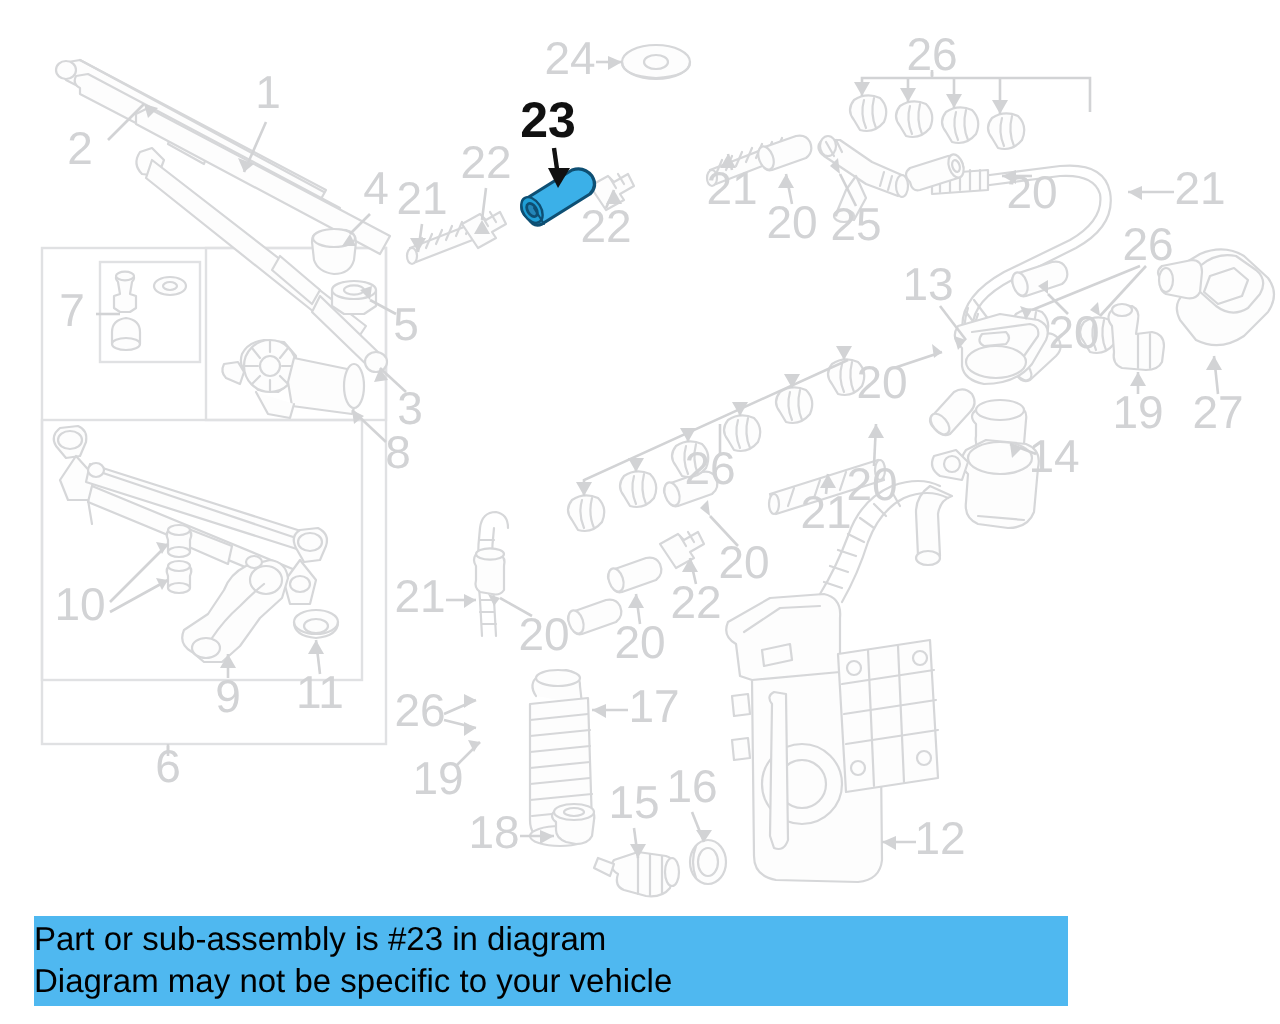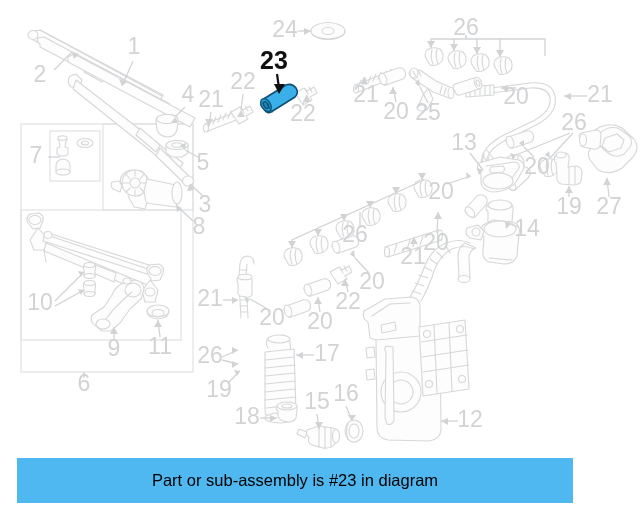--- a/index.html
+++ b/index.html
@@ -81,26 +81,25 @@
   }
   .hl-part-inner {
     fill: #1f9fd6;
     stroke: #0e4f73;
     stroke-width: 1.2;
   }
   #banner {
     position: absolute;
     left: 17px;
     top: 458px;
-    width: 556px;
+    width: 517px;
     height: 45px;
     background: #4FB8F0;
     display: flex;
-    flex-direction: row;
-    align-items: center;
+    flex-direction: column;
     justify-content: center;
     box-sizing: border-box;
   }
   #banner .banner-line {
     color: #000000;
     font-family: "Liberation Sans", sans-serif;
     font-size: 16.5px;
     line-height: 21px;
     white-space: nowrap;
   }
@@ -611,13 +610,14 @@
       <text class="callout-label" x="355" y="236" text-anchor="middle">26</text>
       <text class="callout-label" x="210" y="357" text-anchor="middle">26</text>
       <text class="callout-label" x="609" y="208" text-anchor="middle">27</text>
     </g>
 
   </svg>
 </div>
 
 <div id="banner">
   <div class="banner-line">Part or sub-assembly is #23 in diagram</div>
+  <div class="banner-line">Diagram may not be specific to your vehicle</div>
 </div>
 
 </body></html>

